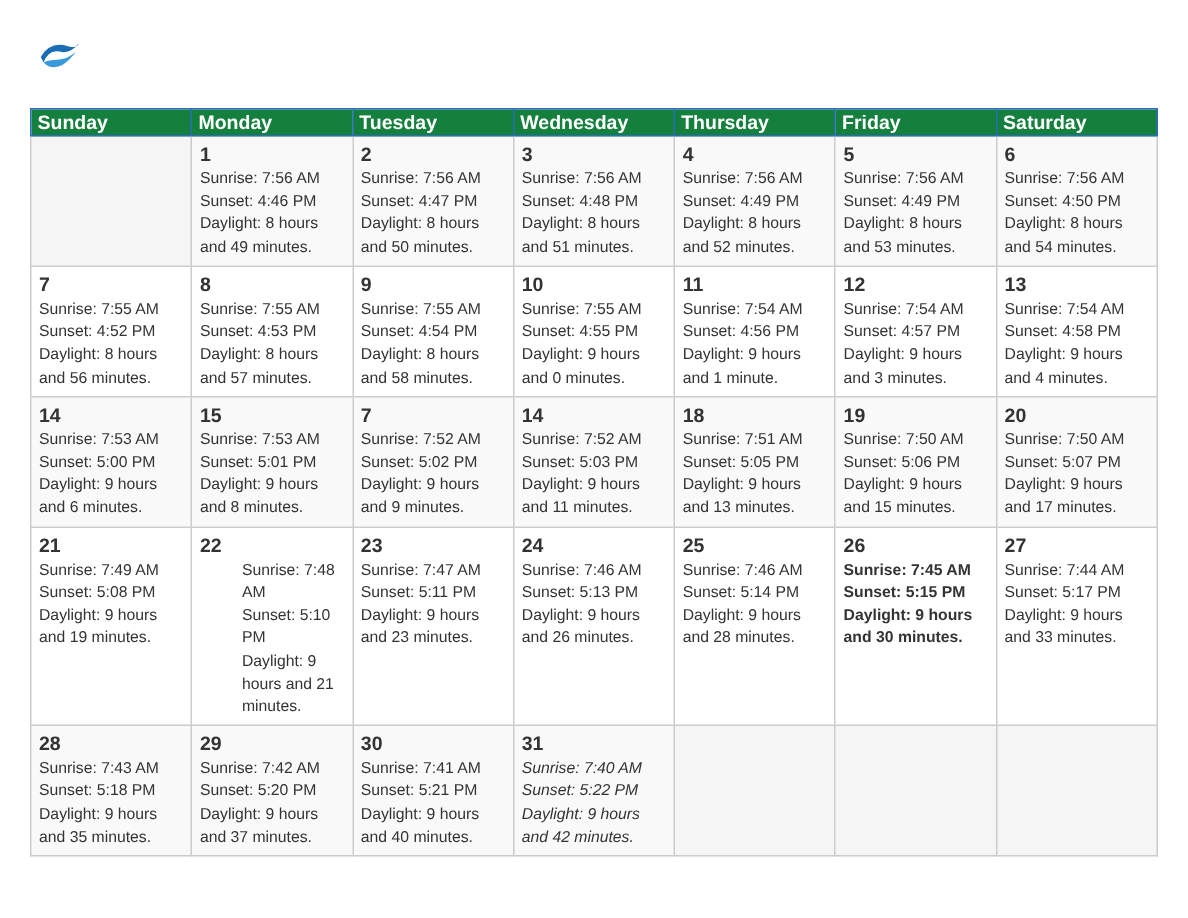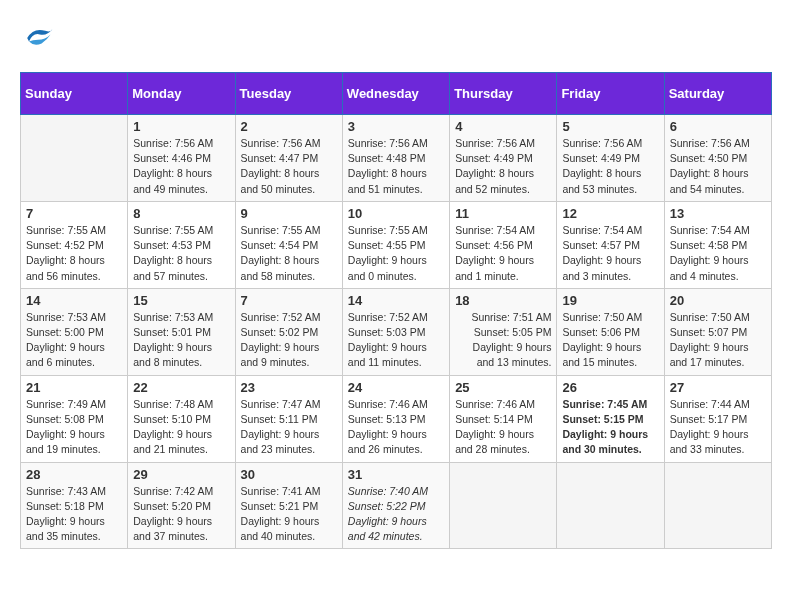--- a/index.html
+++ b/index.html
@@ -46,23 +46,23 @@
       font-size: 16px;
       font-weight: normal;
       color: #555;
     }
     table {
       width: 100%;
       border-collapse: collapse;
       font-size: 11px;
     }
     thead tr th {
-      background-color: #6d28d9;
+      background-color: #15803d;
       color: #fff;
-      padding: 13px 4px;
+      padding: 1px 4px;
       text-align: left;
       font-size: 13px;
       font-weight: bold;
       border: 1px solid #2a6ebb;
     }
     tbody tr td {
       border: 1px solid #ccc;
       padding: 4px 5px;
       vertical-align: top;
       color: #333;
@@ -226,21 +226,21 @@
 Daylight: 9 hours and 9 minutes.</div>
         </td>
         <td>
           <span class="date-num">14</span>
           <div class="cell-info" style="white-space: pre-line;">Sunrise: 7:52 AM
 Sunset: 5:03 PM
 Daylight: 9 hours and 11 minutes.</div>
         </td>
         <td>
           <span class="date-num">18</span>
-          <div class="cell-info" style="white-space: pre-line; text-align: right;">Sunrise: 7:51 AM
+          <div class="cell-info" style="white-space: pre-line;">Sunrise: 7:51 AM
 Sunset: 5:05 PM
 Daylight: 9 hours and 13 minutes.</div>
         </td>
         <td>
           <span class="date-num">19</span>
           <div class="cell-info" style="white-space: pre-line;">Sunrise: 7:50 AM
 Sunset: 5:06 PM
 Daylight: 9 hours and 15 minutes.</div>
         </td>
         <td>
@@ -252,21 +252,21 @@
       </tr>
       <tr>
         <td>
           <span class="date-num">21</span>
           <div class="cell-info" style="white-space: pre-line;">Sunrise: 7:49 AM
 Sunset: 5:08 PM
 Daylight: 9 hours and 19 minutes.</div>
         </td>
         <td>
           <span class="date-num">22</span>
-          <div class="cell-info" style="white-space: pre-line;">Sunrise: 7:48 AM
+          <div class="cell-info" style="white-space: pre-line; margin-left: 28px;">Sunrise: 7:48 AM
 Sunset: 5:10 PM
 Daylight: 9 hours and 21 minutes.</div>
         </td>
         <td>
           <span class="date-num">23</span>
           <div class="cell-info" style="white-space: pre-line;">Sunrise: 7:47 AM
 Sunset: 5:11 PM
 Daylight: 9 hours and 23 minutes.</div>
         </td>
         <td>

